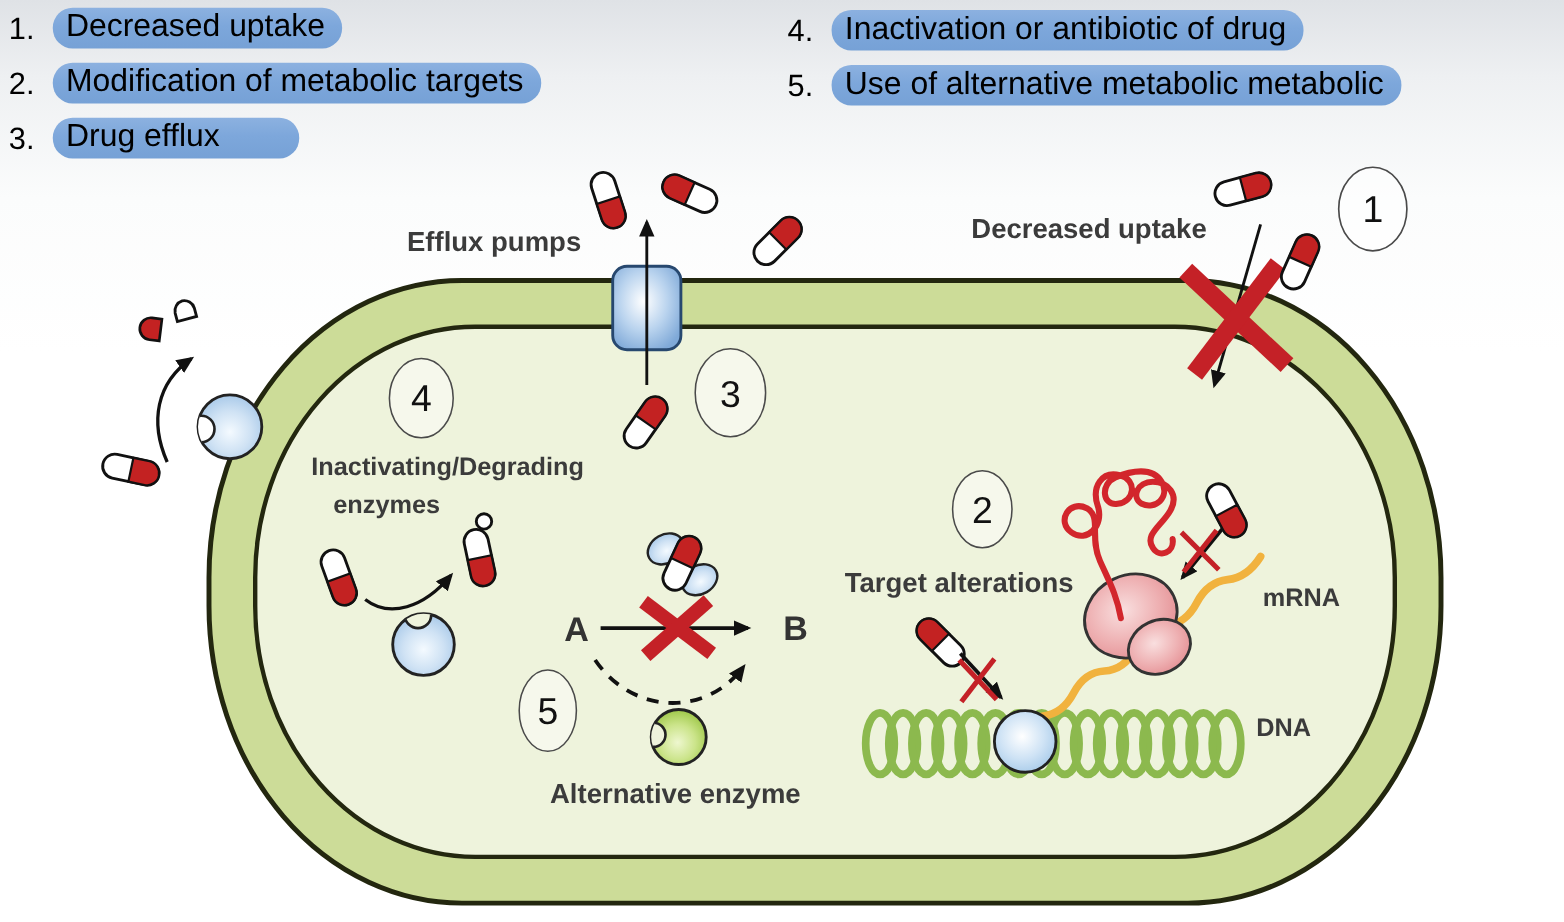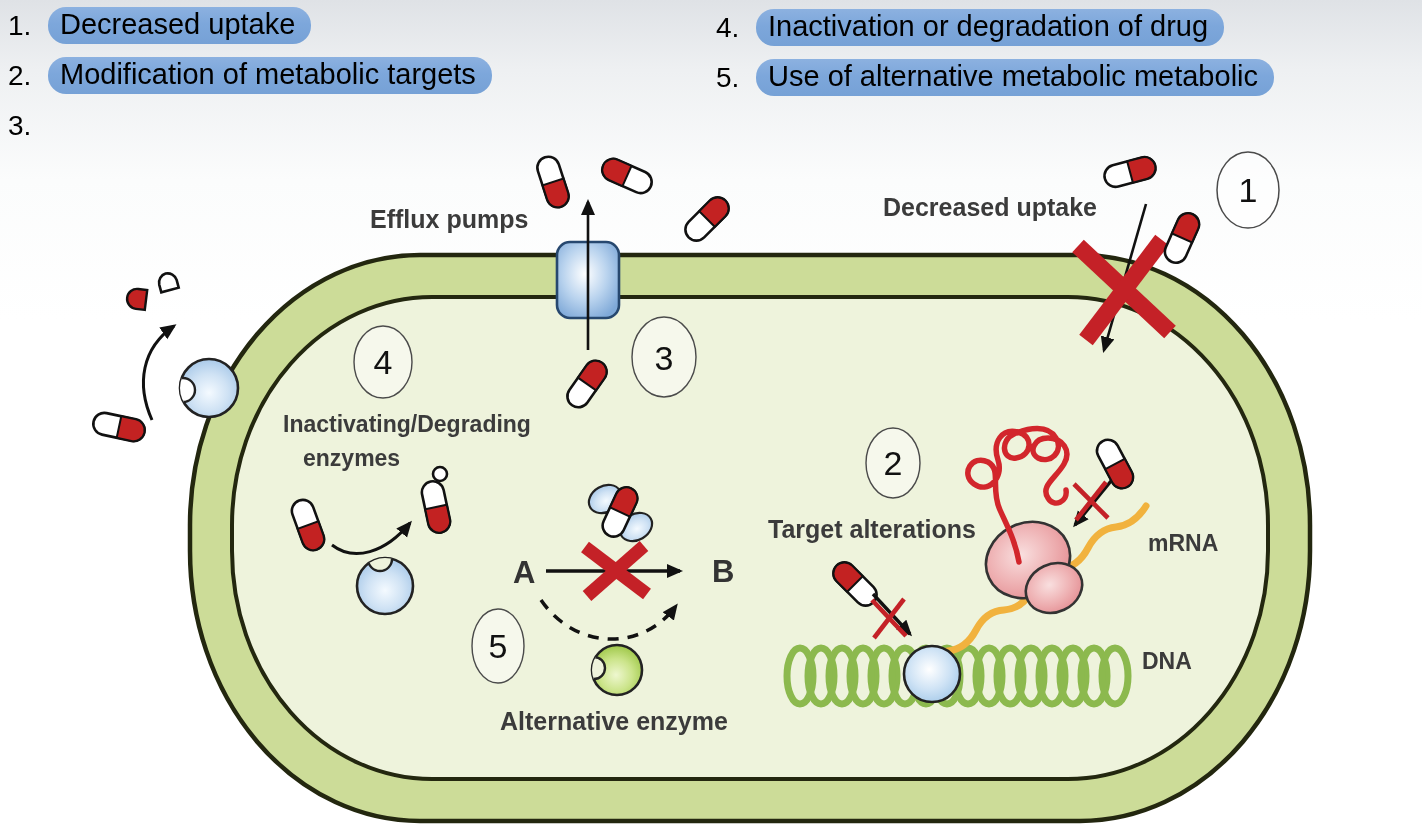--- a/index.html
+++ b/index.html
@@ -234,27 +234,28 @@
     <div class="legend-item">
       <span class="legend-num">1.</span>
       <span class="legend-hl">Decreased uptake</span>
     </div>
     <div class="legend-item">
       <span class="legend-num">2.</span>
       <span class="legend-hl">Modification of metabolic targets</span>
     </div>
     <div class="legend-item">
       <span class="legend-num">3.</span>
+      <span class="legend-hl" style="padding-right:72px;">Drug efflux</span>
     </div>
   </div>
 
   <div class="legend-col col2">
     <div class="legend-item">
       <span class="legend-num">4.</span>
-      <span class="legend-hl">Inactivation or degradation of drug</span>
+      <span class="legend-hl">Inactivation or antibiotic of drug</span>
     </div>
     <div class="legend-item">
       <span class="legend-num">5.</span>
       <span class="legend-hl">Use of alternative metabolic metabolic</span>
     </div>
   </div>
 
 </div>
 
 </body></html>

